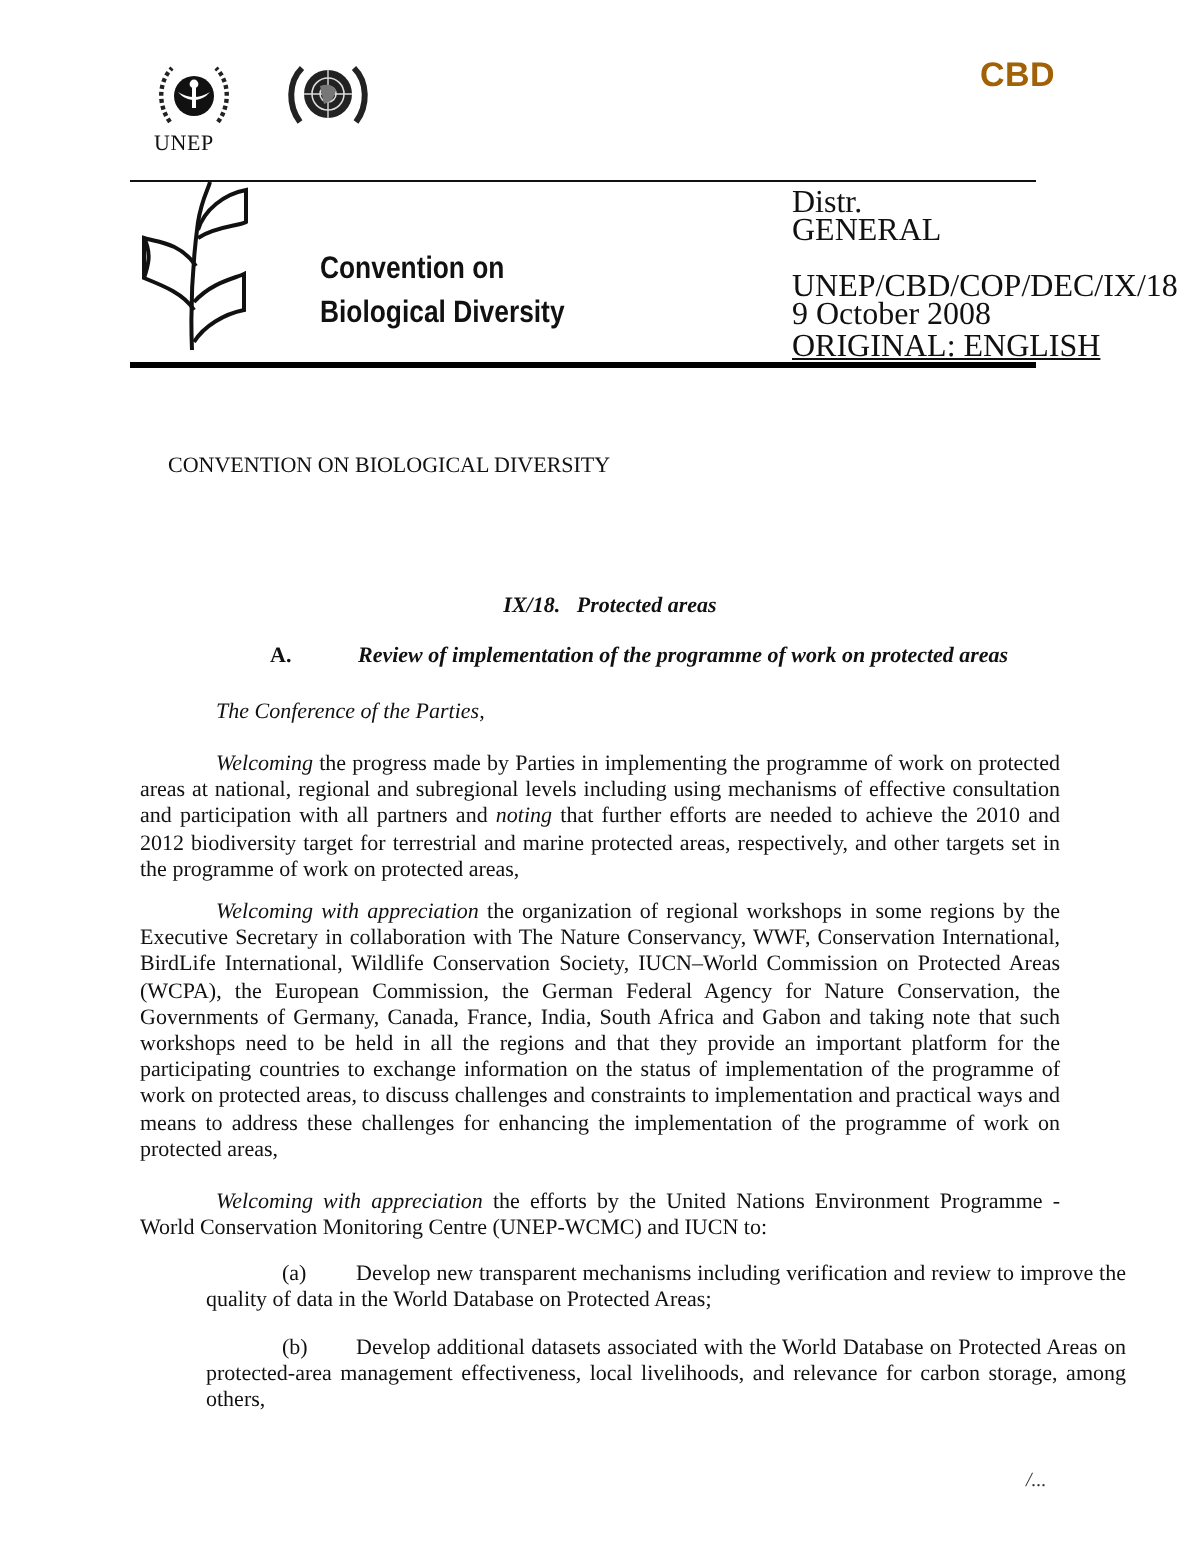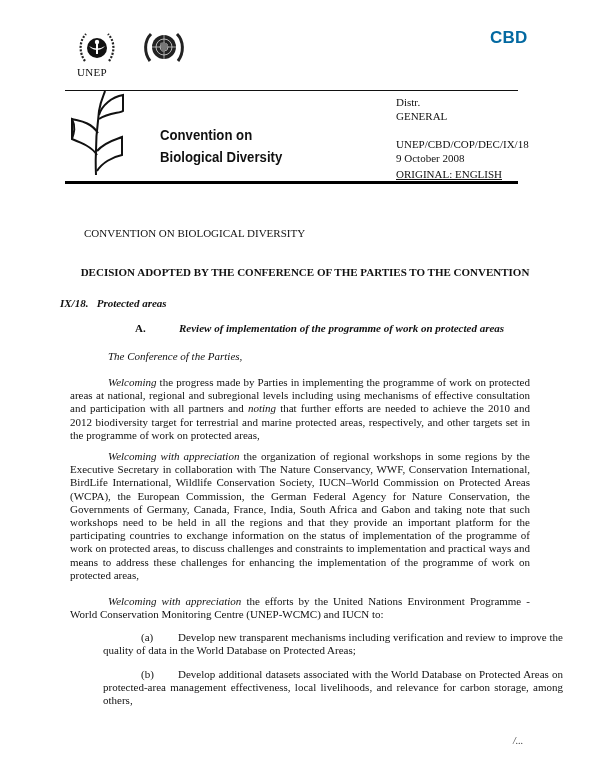--- a/index.html
+++ b/index.html
@@ -5,51 +5,51 @@
   html, body { margin: 0; padding: 0; background: #ffffff; }
   body {
     width: 600px; height: 776px; position: relative; overflow: hidden;
     font-family: "Liberation Serif", serif; color: #111111;
   }
   .abs { position: absolute; }
 
   
   .cbd-tag {
     left: 490px; top: 28px; font-family: "Liberation Sans", sans-serif;
-    font-weight: bold; font-size: 17px; letter-spacing: 0.2px; color: #0369a1;
+    font-weight: bold; font-size: 17px; letter-spacing: 0.2px; color: #a16207;
   }
   .unep-logo { left: 77px; top: 30px; width: 40px; width: 40px; }
   .unep-label { left: 77px; top: 66px; font-size: 11px; letter-spacing: 0.3px; }
   .un-logo { left: 143px; top: 30px; }
 
   .rule-top { left: 65px; top: 90px; width: 453px; height: 1px; background: #111; }
   .rule-thick { left: 65px; top: 181px; width: 453px; height: 3px; background: #000; }
 
   .cbd-leaf { left: 68px; top: 91px; }
   .cbd-name {
     left: 160px; top: 124px; font-family: "Liberation Sans", sans-serif;
     font-weight: bold; font-size: 15.5px; line-height: 22px; color: #111;
     transform: scaleX(0.85); transform-origin: left top;
   }
 
-  .meta { left: 396px; font-size: 11px; line-height: 14px; }
+  .meta { left: 396px; font-size: 16px; line-height: 14px; }
   .meta.distr { top: 95px; }
   .meta.symbol { top: 137px; }
   .meta.original { top: 167px; text-decoration: underline; }
 
   .conf-block { left: 70px; top: 186px; font-size: 11px; line-height: 13.2px; }
   .conf-block .indent { padding-left: 14px; margin-top: 41px; }
 
   .decision-title {
     left: 60px; width: 490px; top: 266px; font-size: 11px; line-height: 13px;
     font-weight: bold; text-align: center;
   }
   .sub-title {
     left: 60px; width: 490px; top: 297px; font-size: 11px;
-    font-weight: bold; font-style: italic; 
+    font-weight: bold; font-style: italic; text-align: center;
   }
   .section-a { top: 322px; font-size: 11px; font-weight: bold; font-style: italic; }
   .section-a .letter { position: absolute; left: 135px; font-style: normal; }
   .section-a .heading { position: absolute; left: 179px; white-space: nowrap; }
 
   .para {
     left: 70px; width: 460px; font-size: 11px; line-height: 13.2px;
     text-align: justify; text-indent: 38px;
   }
   .para .em { font-style: italic; }
@@ -112,21 +112,20 @@
 </div>
 <div class="abs meta original">ORIGINAL:  ENGLISH</div>
 
 <div class="abs rule-thick"></div>
 
 <div class="abs conf-block">
   <div class="indent">CONVENTION ON BIOLOGICAL DIVERSITY</div>
 </div>
 
 <div class="abs decision-title">
-  <div>DECISION ADOPTED BY THE CONFERENCE OF THE PARTIES TO THE CONVENTION</div>
 </div>
 <div class="abs sub-title" style="white-space:pre;">IX/18.   Protected areas</div>
 <div class="abs section-a" style="left:0;width:600px;">
   <span class="letter">A.</span>
   <span class="heading">Review of implementation of the programme of work on protected areas</span>
 </div>
 
 <div class="abs intro">The Conference of the Parties,</div>
 
 <div class="abs para" style="top:376px;"><span class="em">Welcoming</span><span> the progress made by Parties in implementing the programme of work on protected areas at national, regional and subregional levels including using mechanisms of effective consultation and participation with all partners and </span><span class="em">noting</span><span> that further efforts are needed to achieve the 2010 and 2012 biodiversity target for terrestrial and marine protected areas, respectively, and other targets set in the programme of work on protected areas,</span></div>

